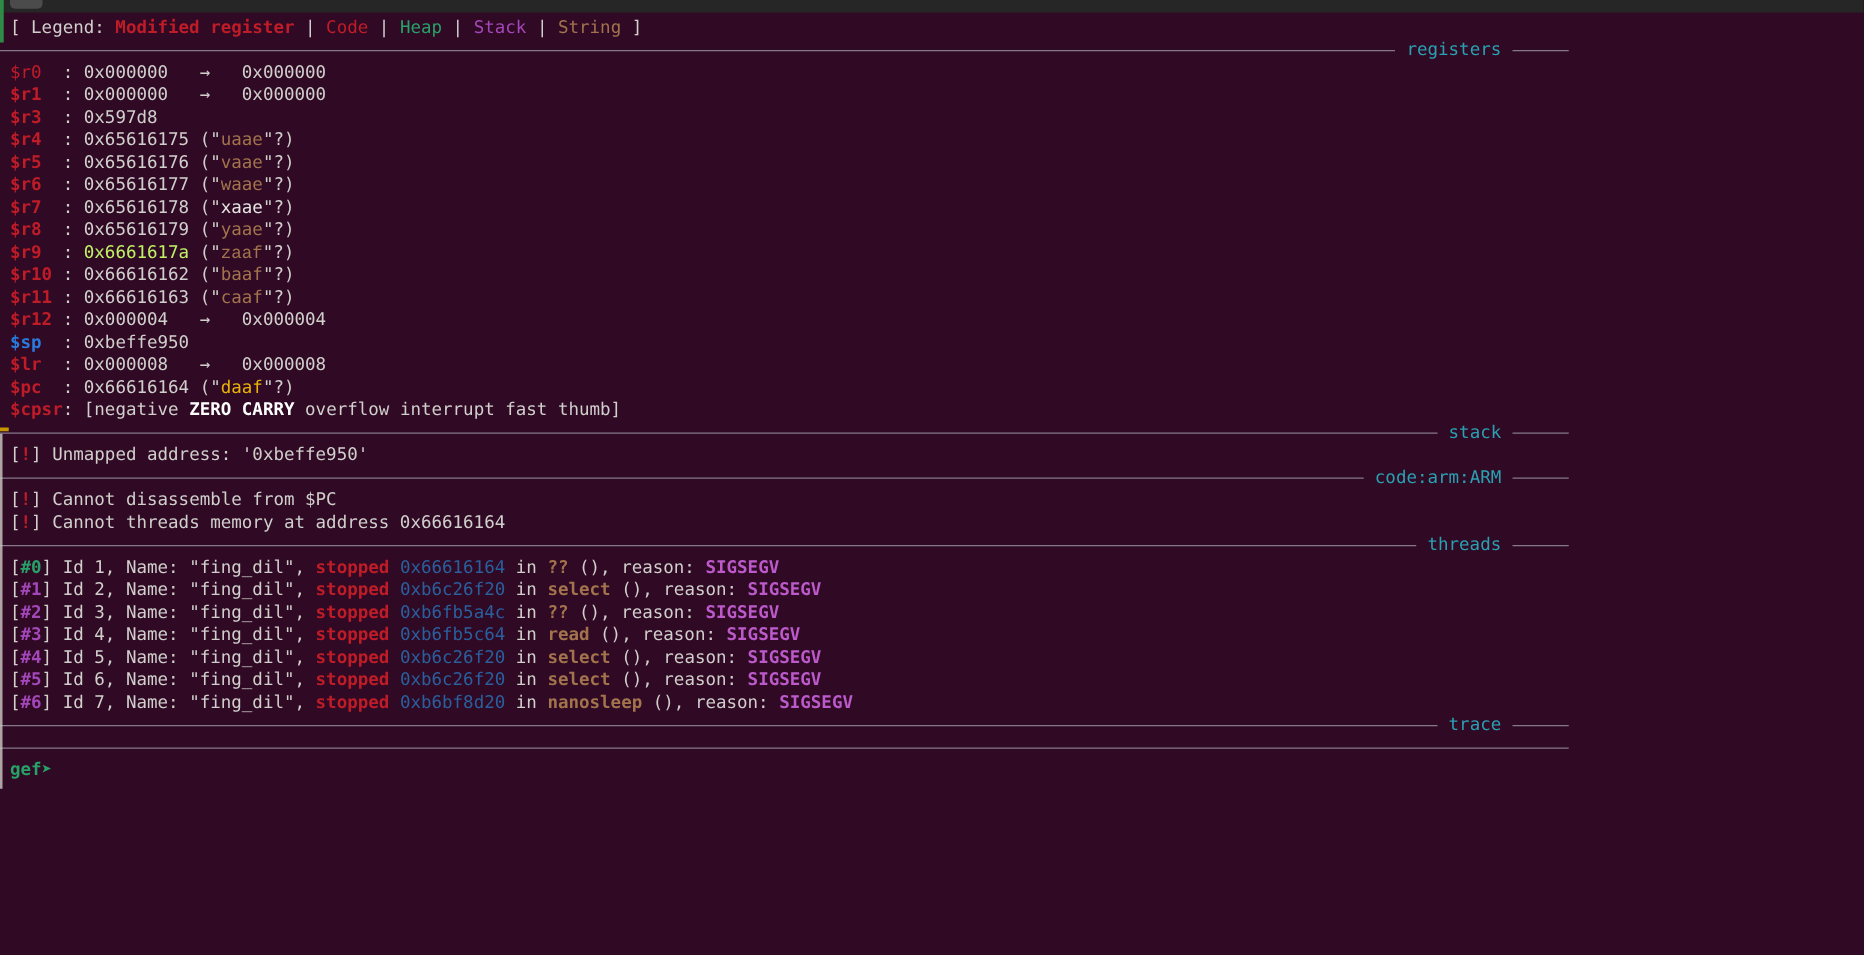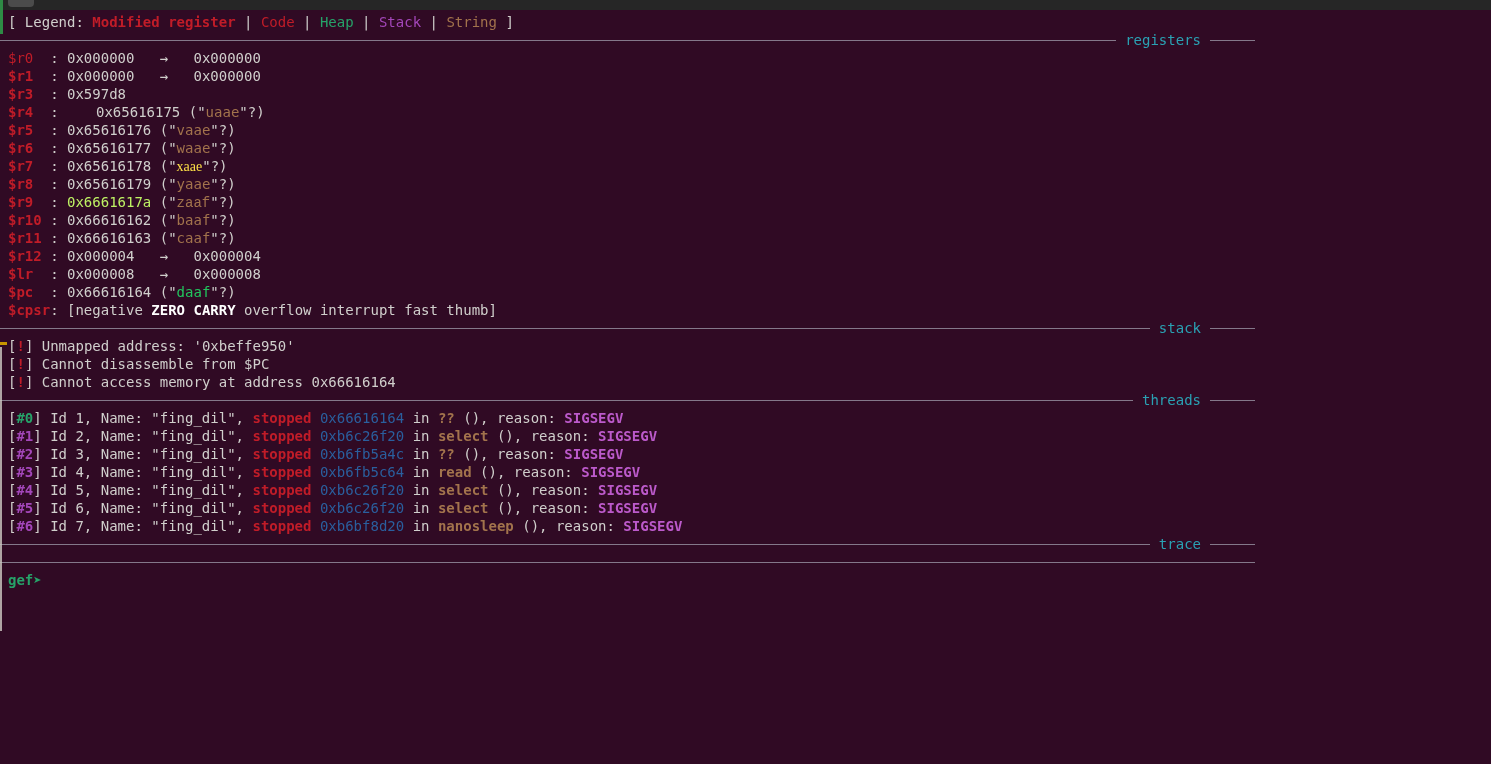--- a/index.html
+++ b/index.html
@@ -34,39 +34,44 @@
   <div id="accent-bar" style="background: rgb(46, 139, 69);"></div>
   <div id="content">
       <div class="line"><span style="color: rgb(208, 207, 204);">[ Legend: </span><span style="color: rgb(192, 28, 40); font-weight: bold;">Modified register</span><span style="color: rgb(208, 207, 204);"> | </span><span style="color: rgb(192, 28, 40);">Code</span><span style="color: rgb(208, 207, 204);"> | </span><span style="color: rgb(38, 162, 105);">Heap</span><span style="color: rgb(208, 207, 204);"> | </span><span style="color: rgb(163, 71, 186);">Stack</span><span style="color: rgb(208, 207, 204);"> | </span><span style="color: rgb(162, 115, 76);">String</span><span style="color: rgb(208, 207, 204);"> ]</span></div>
       <div class="hdr">
         <span class="rule" style="border-top: 1px solid rgb(132, 120, 138);"></span>
         <span class="lbl" style="background: rgb(48, 10, 36); color: rgb(42, 161, 179);">registers</span>
       </div>
       <div class="line"><span style="color: rgb(192, 28, 40); font-weight: normal;">$r0  </span><span style="color: rgb(208, 207, 204);">: </span><span style="color: rgb(208, 207, 204);">0x000000</span><span style="color: rgb(208, 207, 204);">   →   </span><span style="color: rgb(208, 207, 204);">0x000000</span></div>
       <div class="line"><span style="color: rgb(192, 28, 40); font-weight: bold;">$r1  </span><span style="color: rgb(208, 207, 204);">: </span><span style="color: rgb(208, 207, 204);">0x000000</span><span style="color: rgb(208, 207, 204);">   →   </span><span style="color: rgb(208, 207, 204);">0x000000</span></div>
       <div class="line"><span style="color: rgb(192, 28, 40); font-weight: bold;">$r3  </span><span style="color: rgb(208, 207, 204);">: </span><span style="color: rgb(208, 207, 204);">0x597d8</span></div>
-      <div class="line"><span style="color: rgb(192, 28, 40); font-weight: bold;">$r4  </span><span style="color: rgb(208, 207, 204);">: </span><span style="color: rgb(208, 207, 204); margin-left: 29px;">0x65616175</span><span style="color: rgb(208, 207, 204);"> ("</span><span style="color: rgb(162, 115, 76);">uaae</span><span style="color: rgb(208, 207, 204);">"?)</span></div>
+      <div class="line"><span style="color: rgb(192, 28, 40); font-weight: bold;">$r4  </span><span style="color: rgb(208, 207, 204);">: </span><span style="color: rgb(208, 207, 204);">0x65616175</span><span style="color: rgb(208, 207, 204);"> ("</span><span style="color: rgb(162, 115, 76);">uaae</span><span style="color: rgb(208, 207, 204);">"?)</span></div>
       <div class="line"><span style="color: rgb(192, 28, 40); font-weight: bold;">$r5  </span><span style="color: rgb(208, 207, 204);">: </span><span style="color: rgb(208, 207, 204);">0x65616176</span><span style="color: rgb(208, 207, 204);"> ("</span><span style="color: rgb(162, 115, 76);">vaae</span><span style="color: rgb(208, 207, 204);">"?)</span></div>
       <div class="line"><span style="color: rgb(192, 28, 40); font-weight: bold;">$r6  </span><span style="color: rgb(208, 207, 204);">: </span><span style="color: rgb(208, 207, 204);">0x65616177</span><span style="color: rgb(208, 207, 204);"> ("</span><span style="color: rgb(162, 115, 76);">waae</span><span style="color: rgb(208, 207, 204);">"?)</span></div>
-      <div class="line"><span style="color: rgb(192, 28, 40); font-weight: bold;">$r7  </span><span style="color: rgb(208, 207, 204);">: </span><span style="color: rgb(208, 207, 204);">0x65616178</span><span style="color: rgb(208, 207, 204);"> ("</span><span style="color: #fde047; font-family: Liberation Serif, serif;">xaae</span><span style="color: rgb(208, 207, 204);">"?)</span></div>
+      <div class="line"><span style="color: rgb(192, 28, 40); font-weight: bold;">$r7  </span><span style="color: rgb(208, 207, 204);">: </span><span style="color: rgb(208, 207, 204);">0x65616178</span><span style="color: rgb(208, 207, 204);"> ("</span><span style="color: #e5e5e5;">xaae</span><span style="color: rgb(208, 207, 204);">"?)</span></div>
       <div class="line"><span style="color: rgb(192, 28, 40); font-weight: bold; text-align: center;">$r8  </span><span style="color: rgb(208, 207, 204);">: </span><span style="color: rgb(208, 207, 204);">0x65616179</span><span style="color: rgb(208, 207, 204);"> ("</span><span style="color: rgb(162, 115, 76);">yaae</span><span style="color: rgb(208, 207, 204);">"?)</span></div>
       <div class="line"><span style="color: rgb(192, 28, 40); font-weight: bold;">$r9  </span><span style="color: rgb(208, 207, 204);">: </span><span style="color: #bef264;">0x6661617a</span><span style="color: rgb(208, 207, 204);"> ("</span><span style="color: rgb(162, 115, 76); font-family: Liberation Mono, monospace;">zaaf</span><span style="color: rgb(208, 207, 204);">"?)</span></div>
       <div class="line"><span style="color: rgb(192, 28, 40); font-weight: bold;">$r10 </span><span style="color: rgb(208, 207, 204);">: </span><span style="color: rgb(208, 207, 204);">0x66616162</span><span style="color: rgb(208, 207, 204);"> ("</span><span style="color: rgb(162, 115, 76);">baaf</span><span style="color: rgb(208, 207, 204);">"?)</span></div>
       <div class="line"><span style="color: rgb(192, 28, 40); font-weight: bold;">$r11 </span><span style="color: rgb(208, 207, 204);">: </span><span style="color: rgb(208, 207, 204);">0x66616163</span><span style="color: rgb(208, 207, 204);"> ("</span><span style="color: rgb(162, 115, 76);">caaf</span><span style="color: rgb(208, 207, 204);">"?)</span></div>
       <div class="line"><span style="color: rgb(192, 28, 40); font-weight: bold;">$r12 </span><span style="color: rgb(208, 207, 204);">: </span><span style="color: rgb(208, 207, 204);">0x000004</span><span style="color: rgb(208, 207, 204);">   →   </span><span style="color: rgb(208, 207, 204);">0x000004</span></div>
+      <div class="line"><span style="color: rgb(42, 123, 222); font-weight: bold;">$sp  </span><span style="color: rgb(208, 207, 204);">: </span><span style="color: rgb(208, 207, 204);">0xbeffe950</span></div>
       <div class="line"><span style="color: rgb(192, 28, 40); font-weight: bold;">$lr  </span><span style="color: rgb(208, 207, 204);">: </span><span style="color: rgb(208, 207, 204);">0x000008</span><span style="color: rgb(208, 207, 204);">   →   </span><span style="color: rgb(208, 207, 204);">0x000008</span></div>
-      <div class="line"><span style="color: rgb(192, 28, 40); font-weight: bold;">$pc  </span><span style="color: rgb(208, 207, 204);">: </span><span style="color: rgb(208, 207, 204);">0x66616164</span><span style="color: rgb(208, 207, 204);"> ("</span><span style="color: #22c55e;">daaf</span><span style="color: rgb(208, 207, 204);">"?)</span></div>
+      <div class="line"><span style="color: rgb(192, 28, 40); font-weight: bold;">$pc  </span><span style="color: rgb(208, 207, 204);">: </span><span style="color: rgb(208, 207, 204);">0x66616164</span><span style="color: rgb(208, 207, 204);"> ("</span><span style="color: #eab308;">daaf</span><span style="color: rgb(208, 207, 204);">"?)</span></div>
       <div class="line"><span style="color: rgb(192, 28, 40); font-weight: bold;">$cpsr</span><span style="color: rgb(208, 207, 204);">: </span><span style="color: rgb(208, 207, 204);">[negative </span><span style="color: rgb(255, 255, 255); font-weight: bold;">ZERO</span><span style="color: rgb(208, 207, 204);"> </span><span style="color: rgb(255, 255, 255); font-weight: bold;">CARRY</span><span style="color: rgb(208, 207, 204);"> overflow interrupt fast thumb]</span></div>
       <div class="hdr">
         <span class="rule" style="border-top: 1px solid rgb(132, 120, 138);"></span>
         <span class="lbl" style="background: rgb(48, 10, 36); color: rgb(42, 161, 179);">stack</span>
       </div>
       <div class="line"><span style="color: rgb(208, 207, 204);">[</span><span style="color: rgb(192, 28, 40); font-weight: bold;">!</span><span style="color: rgb(208, 207, 204);">] </span><span style="color: rgb(208, 207, 204);">Unmapped address: '0xbeffe950'</span></div>
+      <div class="hdr">
+        <span class="rule" style="border-top: 1px solid rgb(132, 120, 138);"></span>
+        <span class="lbl" style="background: rgb(48, 10, 36); color: rgb(42, 161, 179);">code:arm:ARM</span>
+      </div>
       <div class="line"><span style="color: rgb(208, 207, 204);">[</span><span style="color: rgb(192, 28, 40); font-weight: bold;">!</span><span style="color: rgb(208, 207, 204);">] </span><span style="color: rgb(208, 207, 204);">Cannot disassemble from $PC</span></div>
-      <div class="line"><span style="color: rgb(208, 207, 204);">[</span><span style="color: rgb(192, 28, 40); font-weight: bold;">!</span><span style="color: rgb(208, 207, 204);">] </span><span style="color: rgb(208, 207, 204);">Cannot access memory at address 0x66616164</span></div>
+      <div class="line"><span style="color: rgb(208, 207, 204);">[</span><span style="color: rgb(192, 28, 40); font-weight: bold;">!</span><span style="color: rgb(208, 207, 204);">] </span><span style="color: rgb(208, 207, 204);">Cannot threads memory at address 0x66616164</span></div>
       <div class="hdr">
         <span class="rule" style="border-top: 1px solid rgb(132, 120, 138);"></span>
         <span class="lbl" style="background: rgb(48, 10, 36); color: rgb(42, 161, 179);">threads</span>
       </div>
       <div class="line"><span style="color: rgb(208, 207, 204);">[</span><span style="color: rgb(38, 162, 105); font-weight: bold;">#0</span><span style="color: rgb(208, 207, 204);">] </span><span style="color: rgb(208, 207, 204);">Id 1, Name: "fing_dil", </span><span style="color: rgb(192, 28, 40); font-weight: bold;">stopped</span><span style="color: rgb(208, 207, 204);"> </span><span style="color: rgb(42, 95, 158);">0x66616164</span><span style="color: rgb(208, 207, 204);"> in </span><span style="color: rgb(162, 115, 76); font-weight: bold;">??</span><span style="color: rgb(208, 207, 204);"> (), reason: </span><span style="color: rgb(188, 90, 203); font-weight: bold;">SIGSEGV</span></div>
       <div class="line"><span style="color: rgb(208, 207, 204);">[</span><span style="color: rgb(163, 71, 186); font-weight: bold;">#1</span><span style="color: rgb(208, 207, 204);">] </span><span style="color: rgb(208, 207, 204);">Id 2, Name: "fing_dil", </span><span style="color: rgb(192, 28, 40); font-weight: bold;">stopped</span><span style="color: rgb(208, 207, 204);"> </span><span style="color: rgb(42, 95, 158);">0xb6c26f20</span><span style="color: rgb(208, 207, 204);"> in </span><span style="color: rgb(162, 115, 76); font-weight: bold;">select</span><span style="color: rgb(208, 207, 204);"> (), reason: </span><span style="color: rgb(188, 90, 203); font-weight: bold;">SIGSEGV</span></div>
       <div class="line"><span style="color: rgb(208, 207, 204);">[</span><span style="color: rgb(163, 71, 186); font-weight: bold;">#2</span><span style="color: rgb(208, 207, 204);">] </span><span style="color: rgb(208, 207, 204);">Id 3, Name: "fing_dil", </span><span style="color: rgb(192, 28, 40); font-weight: bold;">stopped</span><span style="color: rgb(208, 207, 204);"> </span><span style="color: rgb(42, 95, 158);">0xb6fb5a4c</span><span style="color: rgb(208, 207, 204);"> in </span><span style="color: rgb(162, 115, 76); font-weight: bold;">??</span><span style="color: rgb(208, 207, 204);"> (), reason: </span><span style="color: rgb(188, 90, 203); font-weight: bold;">SIGSEGV</span></div>
       <div class="line"><span style="color: rgb(208, 207, 204);">[</span><span style="color: rgb(163, 71, 186); font-weight: bold;">#3</span><span style="color: rgb(208, 207, 204);">] </span><span style="color: rgb(208, 207, 204);">Id 4, Name: "fing_dil", </span><span style="color: rgb(192, 28, 40); font-weight: bold;">stopped</span><span style="color: rgb(208, 207, 204);"> </span><span style="color: rgb(42, 95, 158);">0xb6fb5c64</span><span style="color: rgb(208, 207, 204);"> in </span><span style="color: rgb(162, 115, 76); font-weight: bold;">read</span><span style="color: rgb(208, 207, 204);"> (), reason: </span><span style="color: rgb(188, 90, 203); font-weight: bold;">SIGSEGV</span></div>
       <div class="line"><span style="color: rgb(208, 207, 204);">[</span><span style="color: rgb(163, 71, 186); font-weight: bold;">#4</span><span style="color: rgb(208, 207, 204);">] </span><span style="color: rgb(208, 207, 204);">Id 5, Name: "fing_dil", </span><span style="color: rgb(192, 28, 40); font-weight: bold;">stopped</span><span style="color: rgb(208, 207, 204);"> </span><span style="color: rgb(42, 95, 158);">0xb6c26f20</span><span style="color: rgb(208, 207, 204);"> in </span><span style="color: rgb(162, 115, 76); font-weight: bold;">select</span><span style="color: rgb(208, 207, 204);"> (), reason: </span><span style="color: rgb(188, 90, 203); font-weight: bold;">SIGSEGV</span></div>
       <div class="line"><span style="color: rgb(208, 207, 204);">[</span><span style="color: rgb(163, 71, 186); font-weight: bold;">#5</span><span style="color: rgb(208, 207, 204);">] </span><span style="color: rgb(208, 207, 204);">Id 6, Name: "fing_dil", </span><span style="color: rgb(192, 28, 40); font-weight: bold;">stopped</span><span style="color: rgb(208, 207, 204);"> </span><span style="color: rgb(42, 95, 158);">0xb6c26f20</span><span style="color: rgb(208, 207, 204);"> in </span><span style="color: rgb(162, 115, 76); font-weight: bold;">select</span><span style="color: rgb(208, 207, 204);"> (), reason: </span><span style="color: rgb(188, 90, 203); font-weight: bold;">SIGSEGV</span></div>

